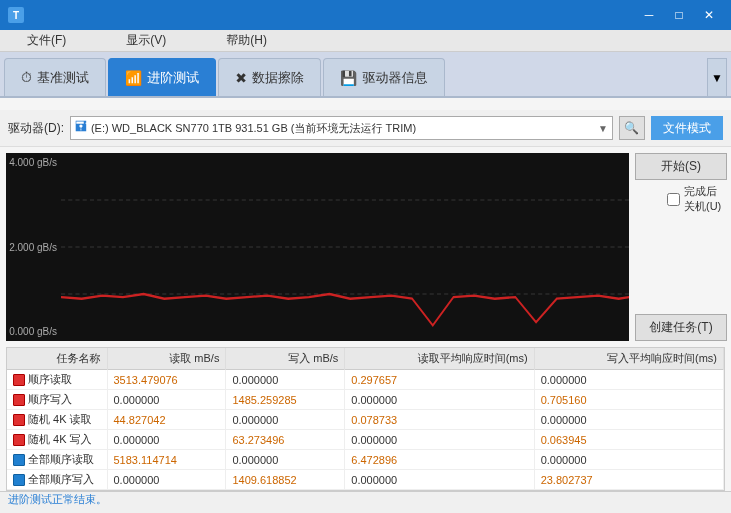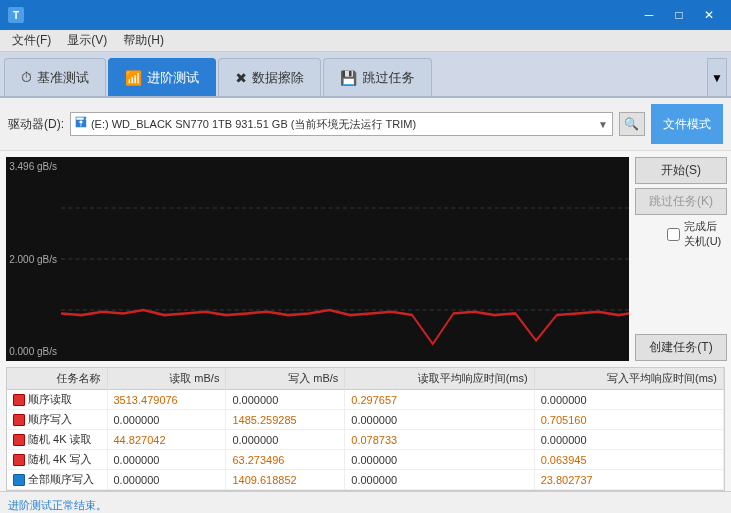--- a/index.html
+++ b/index.html
@@ -56,22 +56,23 @@
       align-items: center;
       justify-content: center;
     }
 
     
     .menu-bar {
       background: #e8e8e8;
       height: 22px;
       display: flex;
       align-items: flex-start;
-      padding: 0 4px;
+      padding: 0 19px;
       border-bottom: 1px solid #ccc;
+      gap: 44px;
     }
     .menu-item {
       padding: 2px 8px;
       cursor: pointer;
       font-size: 12px;
       color: #333;
     }
 
     
     .tab-bar {
@@ -127,20 +128,21 @@
     }
 
     
     .drive-bar {
       display: flex;
       align-items: center;
       padding: 6px 8px;
       gap: 6px;
       background: #f0f0f0;
       border-bottom: 1px solid #ddd;
+      margin-top: 12px;
     }
     .drive-label {
       font-size: 12px;
       color: #333;
       white-space: nowrap;
     }
     .drive-select-wrapper {
       flex: 1;
       display: flex;
       align-items: center;
@@ -172,21 +174,21 @@
       display: flex;
       align-items: center;
       justify-content: center;
       font-size: 12px;
     }
     .file-mode-btn {
       background: #4a9fe8;
       color: white;
       border: none;
       padding: 4px 12px;
-      height: 40px;
+      height: 24px;
       cursor: pointer;
       font-size: 12px;
       font-family: "Microsoft YaHei", sans-serif;
       white-space: nowrap;
     }
 
     
     .content-area {
       display: flex;
       flex: 1;
@@ -317,21 +319,21 @@
       background: #2080d0;
       border-color: #1060a0;
     }
 
     
     .status-bar {
       background: #f0f0f0;
       border-top: 1px solid #ccc;
       height: 22px;
       display: flex;
-      align-items: flex-end;
+      align-items: flex-start;
       padding: 0 8px;
       font-size: 11px;
       color: #2a7fd4;
     }
   </style>
 </head>
 <body>
 
 <div class="title-bar">
   <div class="title-bar-left">
@@ -360,21 +362,21 @@
   <div class="tab active">
     <span class="tab-icon">📶</span>
     <span>进阶测试</span>
   </div>
   <div class="tab">
     <span class="tab-icon">✖</span>
     <span>数据擦除</span>
   </div>
   <div class="tab">
     <span class="tab-icon">💾</span>
-    <span>跳过任务</span>
+    <span>驱动器信息</span>
   </div>
   <div class="tab-dropdown">▼</div>
 </div>
 
 <div class="main-content">
 
   <div class="drive-bar">
     <span class="drive-label">驱动器(D):</span>
     <div class="drive-select-wrapper">
       <span class="drive-disk-icon">🖬</span>
@@ -384,41 +386,40 @@
     <button class="drive-search-btn">🔍</button>
     <button class="file-mode-btn">文件模式</button>
   </div>
 
   <div class="content-area">
 
     <div class="chart-section">
       <div class="chart-container">
 
         <div class="chart-y-labels">
-          <span class="chart-y-label">3.496 gB/s</span>
+          <span class="chart-y-label">4.000 gB/s</span>
           <span class="chart-y-label">2.000 gB/s</span>
           <span class="chart-y-label">0.000 gB/s</span>
         </div>
 
         <div class="chart-plot-area">
           <svg width="100%" height="100%" viewBox="0 0 550 120" preserveAspectRatio="none">
 
             <line x1="0" y1="30" x2="550" y2="30" stroke="#2a2a2a" stroke-width="1" stroke-dasharray="4,3"></line>
             <line x1="0" y1="60" x2="550" y2="60" stroke="#2a2a2a" stroke-width="1" stroke-dasharray="4,3"></line>
             <line x1="0" y1="90" x2="550" y2="90" stroke="#2a2a2a" stroke-width="1" stroke-dasharray="4,3"></line>
 
             <polyline points="0,92 20,93 40,91 60,92 80,90 100,93 120,92 140,91 160,93 180,92 200,91 220,93 240,92 260,90 280,93 300,92 320,91 340,93 360,110 380,92 400,91 420,93 440,92 460,108 480,93 500,92 520,91 540,93 550,92" fill="none" stroke="#cc2222" stroke-width="1.5"></polyline>
           </svg>
         </div>
       </div>
     </div>
 
     <div class="right-panel">
       <button class="ctrl-btn">开始(S)</button>
-      <button class="ctrl-btn disabled">跳过任务(K)</button>
       <div class="ctrl-checkbox">
         <input type="checkbox" style="">
         <label>完成后关机(U)</label>
       </div>
       <div class="spacer"></div>
       <button class="ctrl-btn">创建任务(T)</button>
     </div>
 
   </div>
 
@@ -456,20 +457,27 @@
       <td class="td-zero">0.000000</td>
     </tr>
           <tr>
       <td><span class="row-icon"></span>随机 4K 写入</td>
       <td class="td-zero">0.000000</td>
       <td class="td-num">63.273496</td>
       <td class="td-zero">0.000000</td>
       <td class="td-num">0.063945</td>
     </tr>
           <tr>
+      <td><span class="row-icon done"></span>全部顺序读取</td>
+      <td class="td-num">5183.114714</td>
+      <td class="td-zero">0.000000</td>
+      <td class="td-num">6.472896</td>
+      <td class="td-zero">0.000000</td>
+    </tr>
+          <tr>
       <td><span class="row-icon done"></span>全部顺序写入</td>
       <td class="td-zero">0.000000</td>
       <td class="td-num">1409.618852</td>
       <td class="td-zero">0.000000</td>
       <td class="td-num">23.802737</td>
     </tr>
         </tbody>
     </table>
   </div>
 

